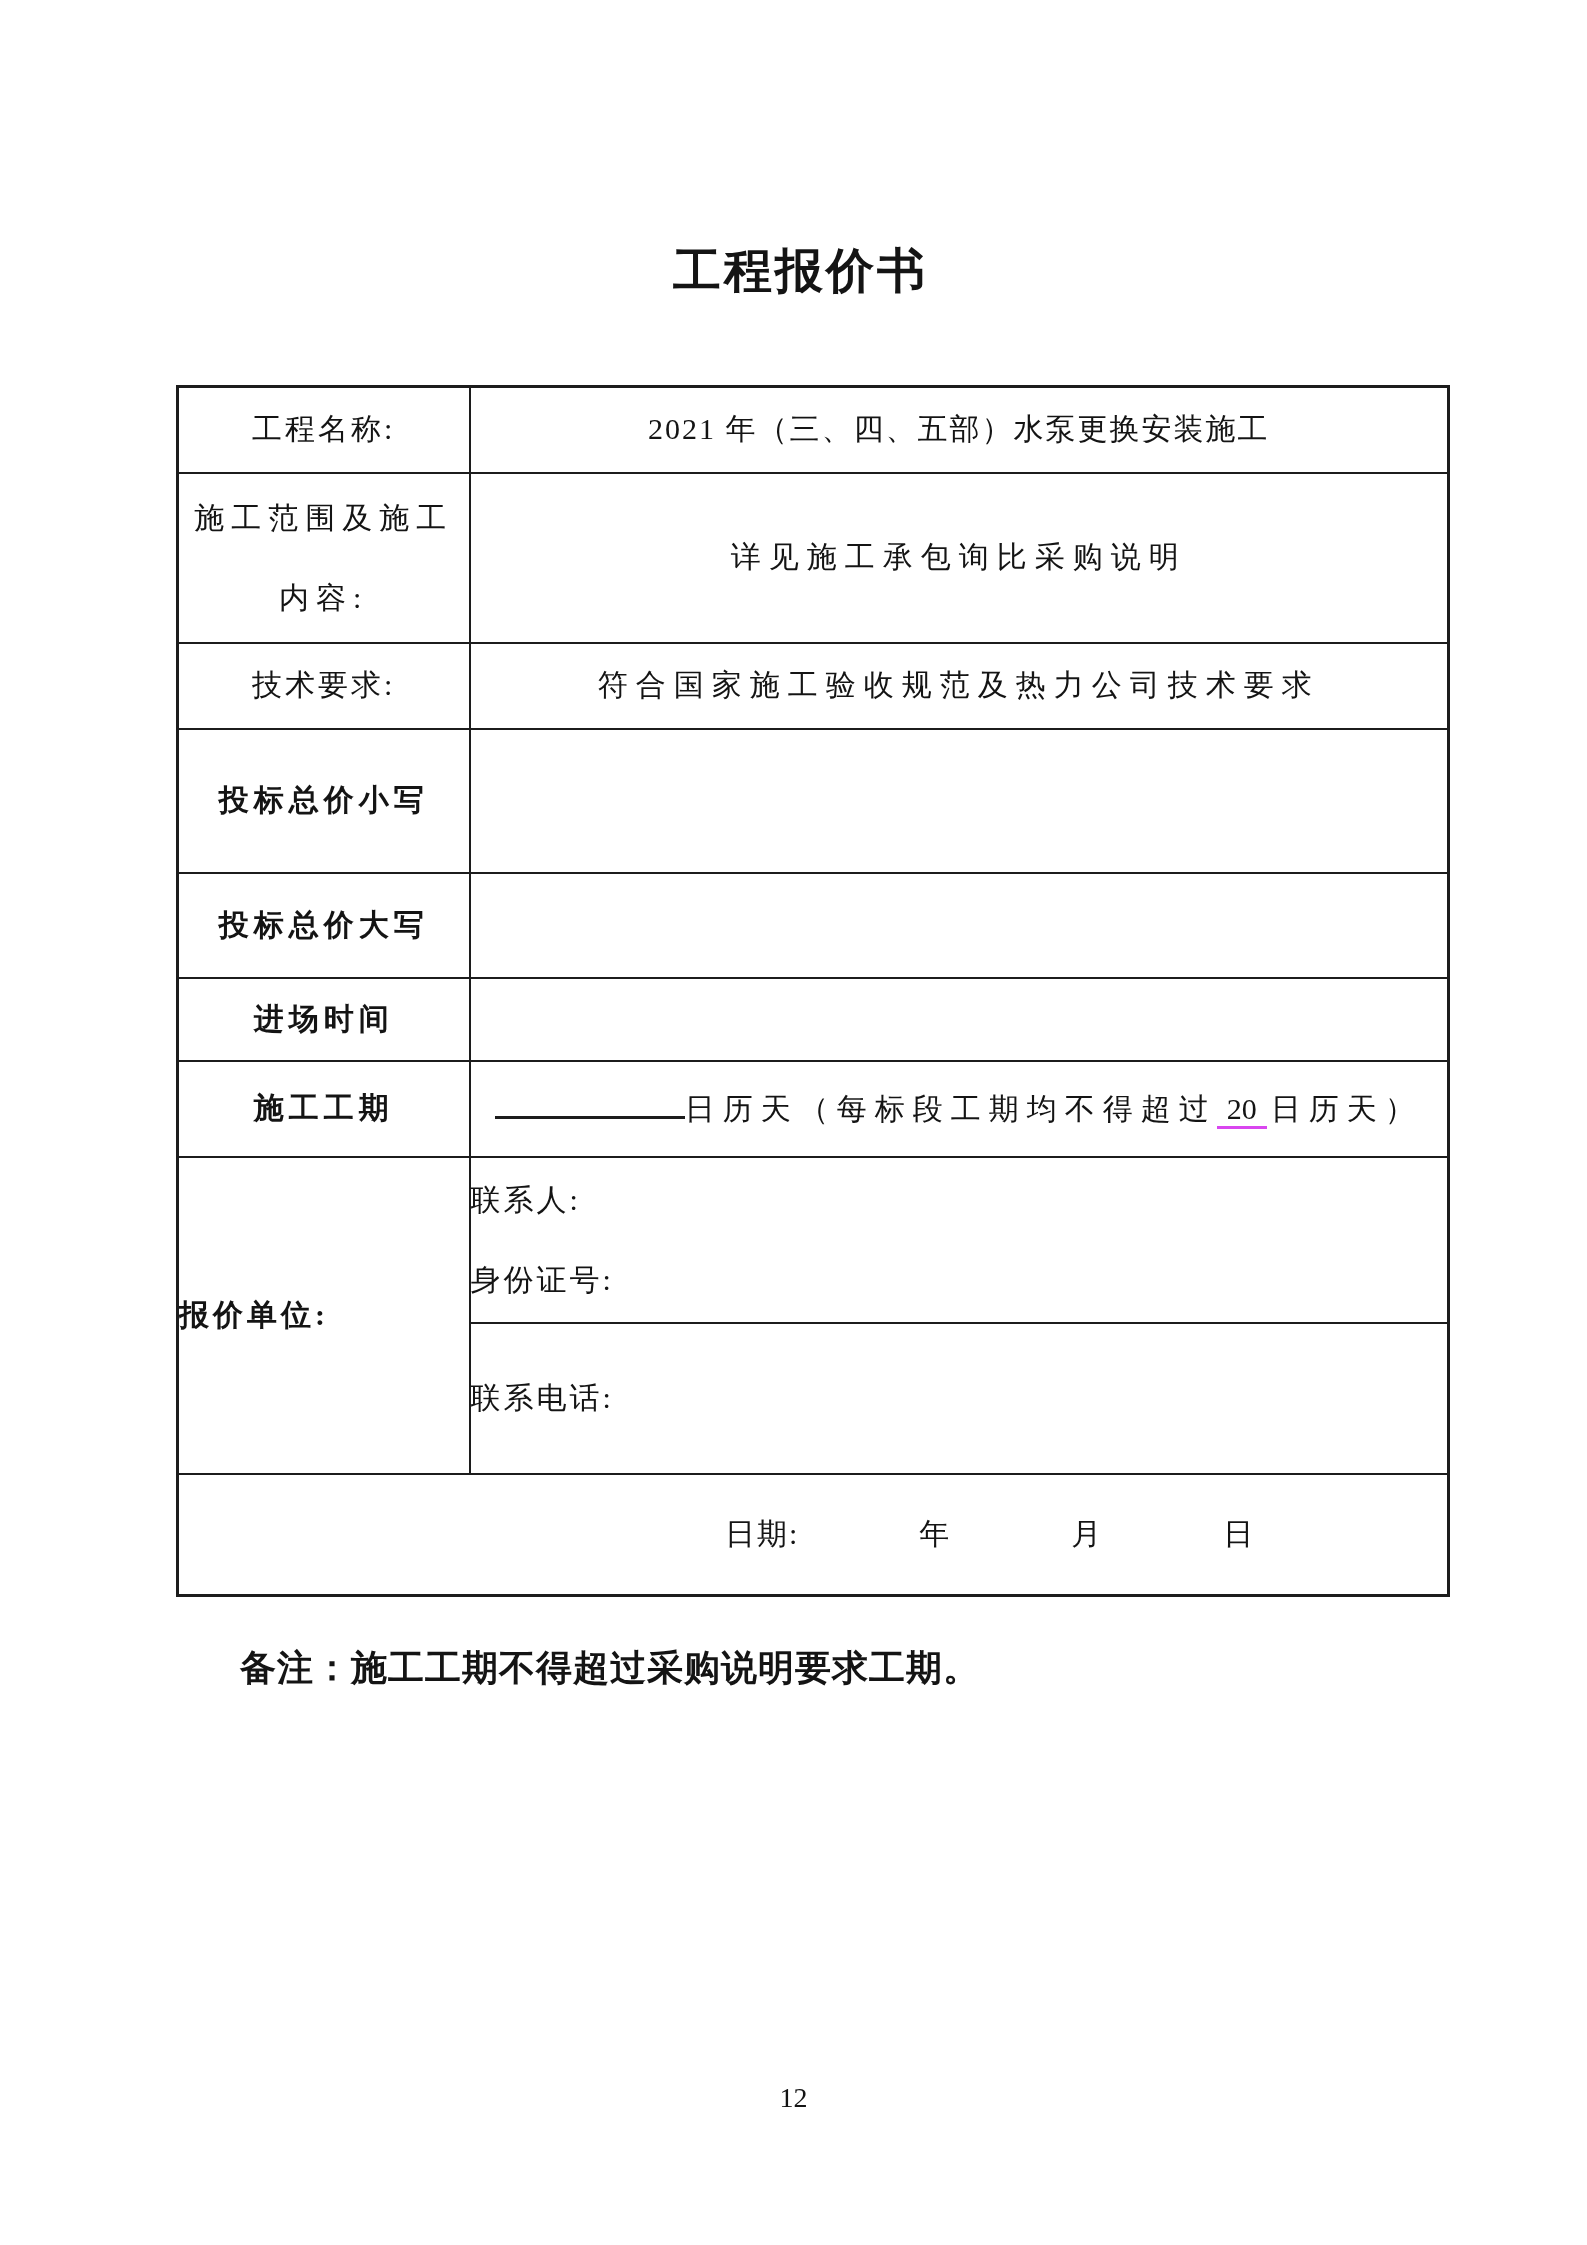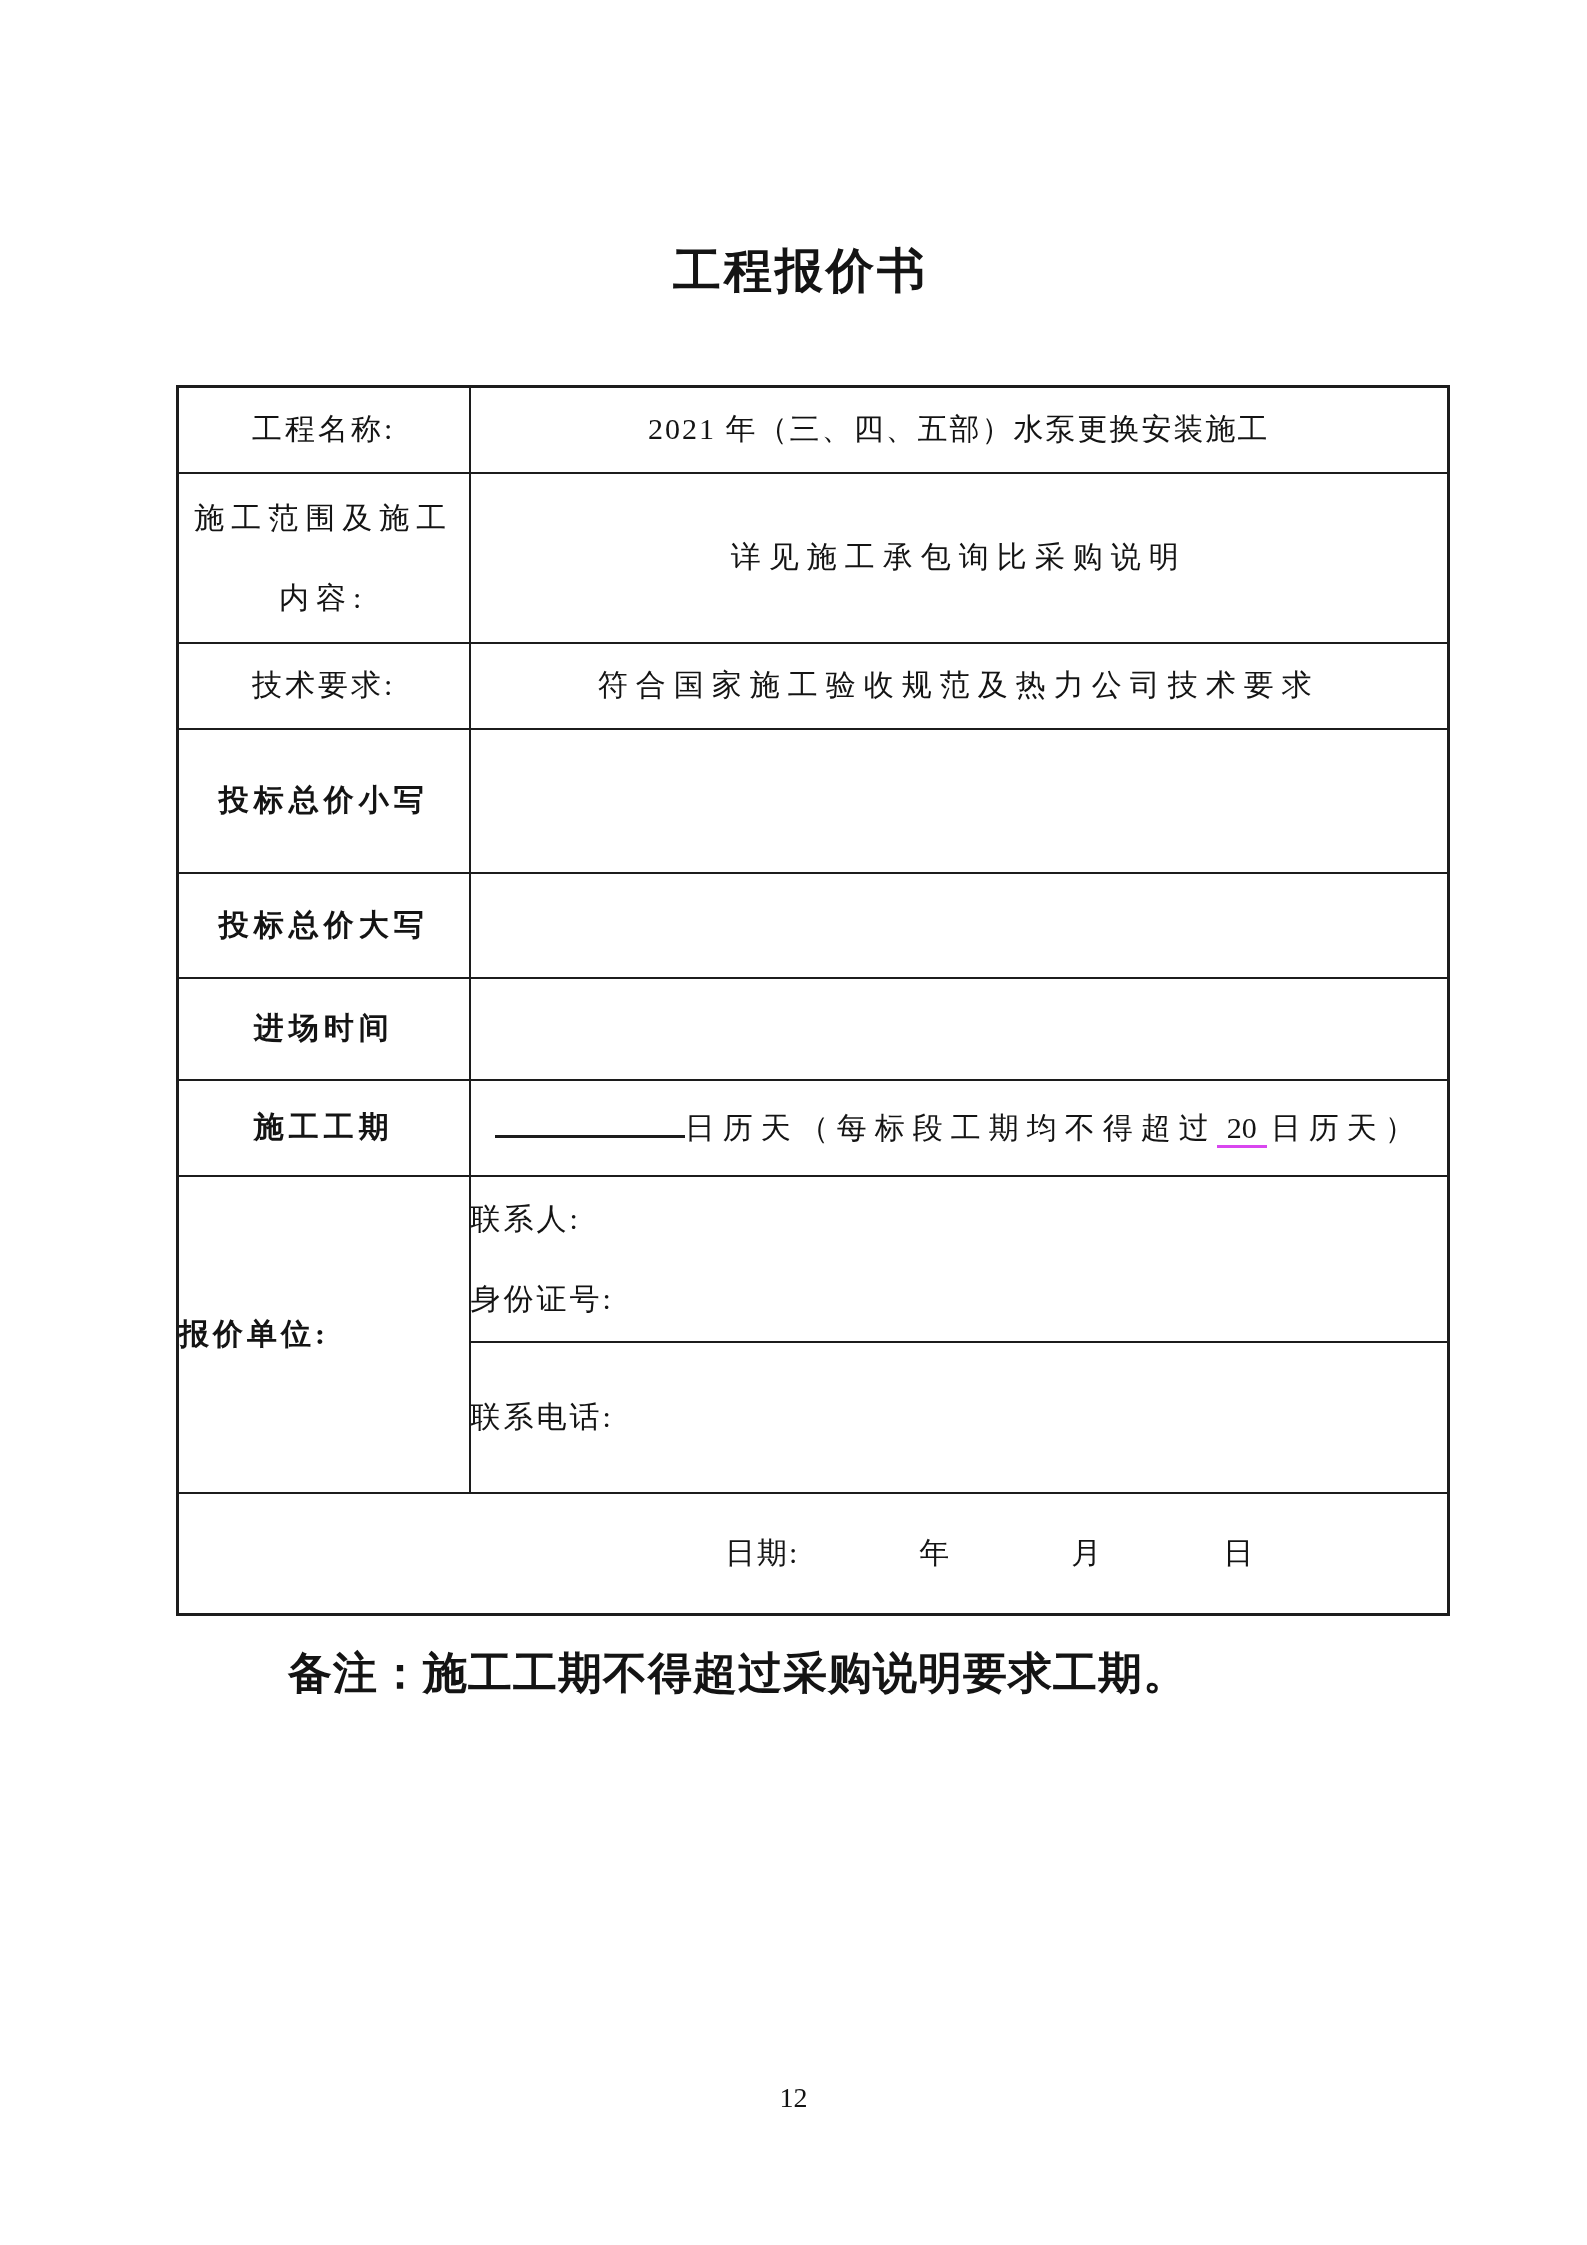--- a/index.html
+++ b/index.html
@@ -33,21 +33,21 @@
     overflow: hidden;
   }
   col.c1 { width: 292px; }
   col.c2 { width: 979px; }
 
   tr.r1 { height: 86px; }
   tr.r2 { height: 170px; }
   tr.r3 { height: 86px; }
   tr.r4 { height: 144px; }
   tr.r5 { height: 105px; }
-  tr.r6 { height: 102px; }
+  tr.r6 { height: 83px; }
   tr.r7 { height: 96px; }
   tr.r8a { height: 166px; }
   tr.r8b { height: 151px; }
   tr.r9 { height: 122px; }
 
   .lbl { text-align: center; letter-spacing: 3px; }
   .bold-lbl { font-weight: bold; letter-spacing: 5px; font-size: 31px; }
   .val { text-align: center; }
   .ls2 { letter-spacing: 2px; }
   .ls8 { letter-spacing: 8px; }
@@ -71,21 +71,21 @@
   }
   .contact-cell { text-align: left; padding-left: 14px; }
   .contact-cell div { line-height: 80px; letter-spacing: 3px; }
   .phone-cell { text-align: left; padding-left: 14px; letter-spacing: 3px; }
 
   .date-cell { vertical-align: middle; }
   .date-line { display: flex; align-items: center; gap: 120px; padding-left: 546px; letter-spacing: 2px; }
 
   .note {
     position: absolute; left: 240px; top: 1644px;
-    font-size: 44px; font-weight: bold; letter-spacing: 1px; margin-left: 48px;
+    font-size: 36px; font-weight: bold; letter-spacing: 1px;
   }
   .page-number {
     position: absolute; top: 2082px; left: 0; width: 100%;
     text-align: center; font-size: 28px;
   }
 </style>
 </head>
 <body>
 
 <div class="page">

